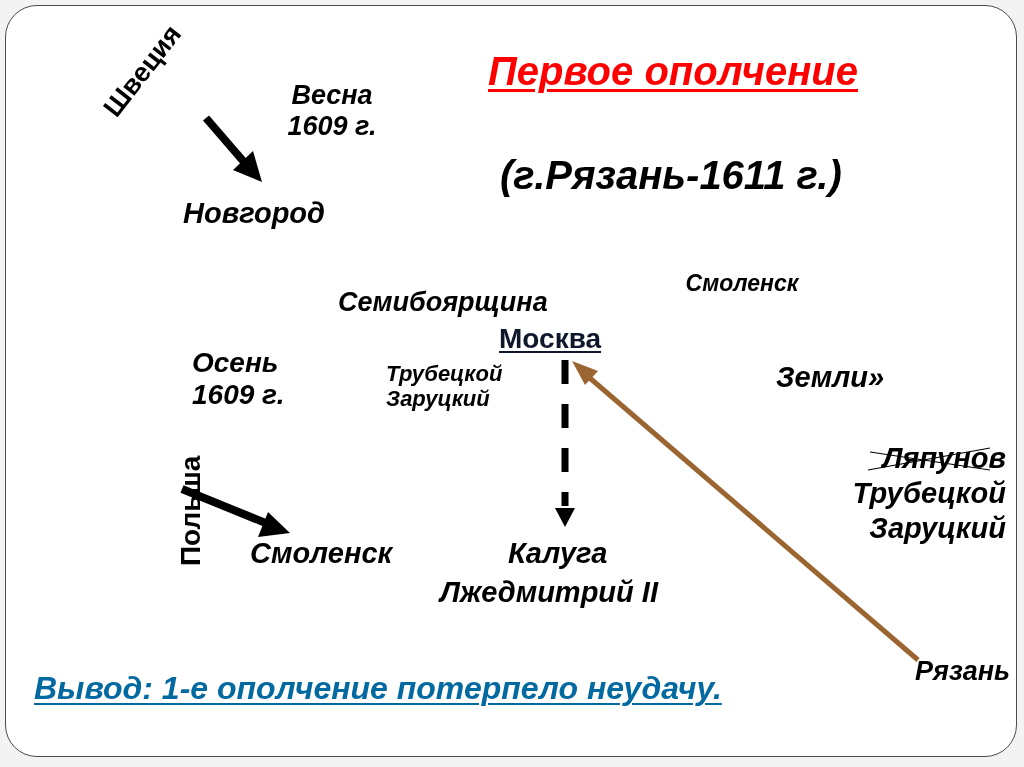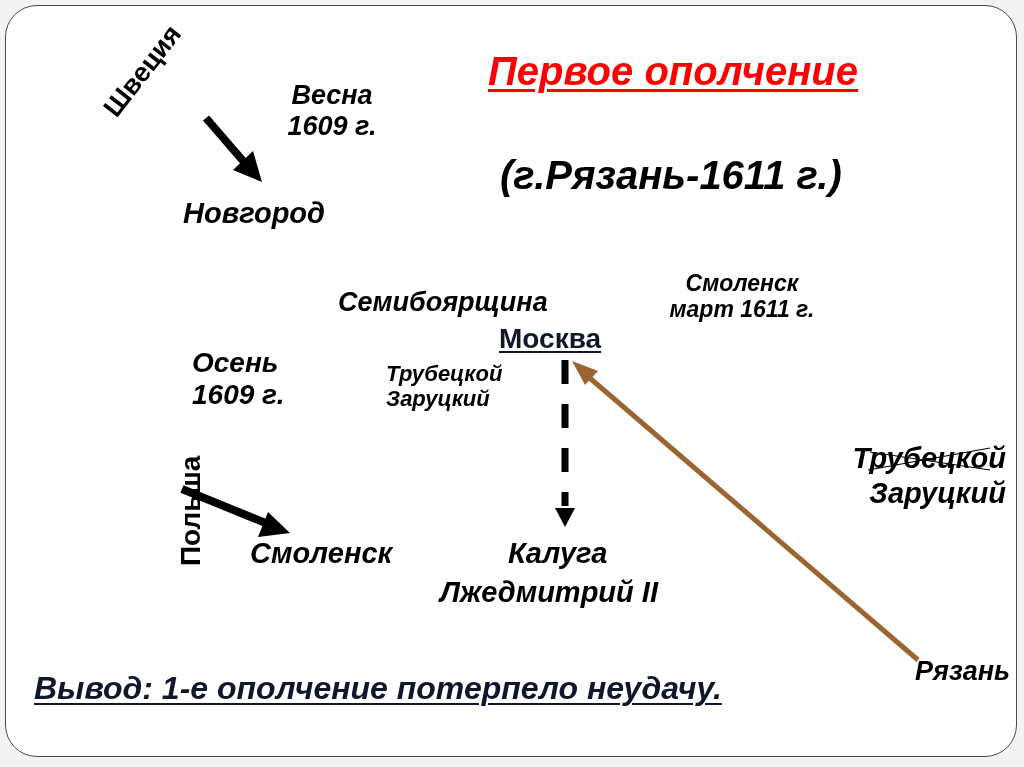--- a/index.html
+++ b/index.html
@@ -27,21 +27,21 @@
     .autumn { left: 192px; top: 347px; font-size: 28px; }
     .trub-left { left: 386px; top: 361px; font-size: 22px; }
     .poland { left: 175px; top: 566px; font-size: 28px; transform: rotate(-90deg); transform-origin: left top; }
     .smolensk { left: 250px; top: 537px; font-size: 29px; }
     .kaluga { left: 508px; top: 537px; font-size: 29px; }
     .false-dmitry { left: 440px; top: 576px; font-size: 29px; }
     .council { left: 716px; top: 361px; font-size: 29px; width: 228px; }
     .leaders { left: 830px; top: 441px; font-size: 29px; width: 176px; text-align: right; }
     .leaders div { line-height: 1.2; }
     .ryazan { left: 899px; top: 656px; font-size: 27px; margin-left: 16px; }
-    .conclusion { left: 34px; top: 670px; font-size: 32px; color: #0f172a; text-decoration: underline; text-decoration-thickness: 2px; text-underline-offset: 4px; }
+    .conclusion { left: 34px; top: 670px; font-size: 32px; color: #0369a1; text-decoration: underline; text-decoration-thickness: 2px; text-underline-offset: 4px; }
   </style>
 </head>
 <body>
 
 <div class="slide"></div>
 
 <svg class="overlay" width="1024" height="767">
   <defs>
     <marker id="ah-black" markerWidth="10" markerHeight="10" refX="5" refY="5" orient="auto" markerUnits="userSpaceOnUse" viewBox="0 0 10 10">
       <path d="M0,0 L10,5 L0,10 z" fill="#000"></path>
@@ -84,38 +84,39 @@
 <div class="t i c spring">
   <div>Весна</div>
   <div>1609 г.</div>
 </div>
 <div class="t i novgorod">Новгород</div>
 
 <div class="t i semib">Семибоярщина</div>
 <div class="t moscow">Москва</div>
 <div class="t i c uprising">
   <div>Смоленск</div>
-  <div>март  1611 г.</div>
 </div>
 
 <div class="t i autumn">
   <div>Осень</div>
   <div>1609 г.</div>
 </div>
 <div class="t i trub-left">
   <div>Трубецкой</div>
   <div>Заруцкий</div>
 </div>
 
 <div class="t poland">Польша</div>
 <div class="t i smolensk">Смоленск</div>
 <div class="t i kaluga">Калуга</div>
 <div class="t i false-dmitry">Лжедмитрий II</div>
 
 <div class="t i c council">
+  <div>Земли»</div>
 </div>
 <div class="t i leaders">
+  <div>Ляпунов</div>
   <div>Трубецкой</div>
   <div>Заруцкий</div>
 </div>
 
 <div class="t i ryazan">Рязань</div>
 <div class="t i conclusion">Вывод:  1-е ополчение потерпело неудачу.</div>
 
 </body></html>

